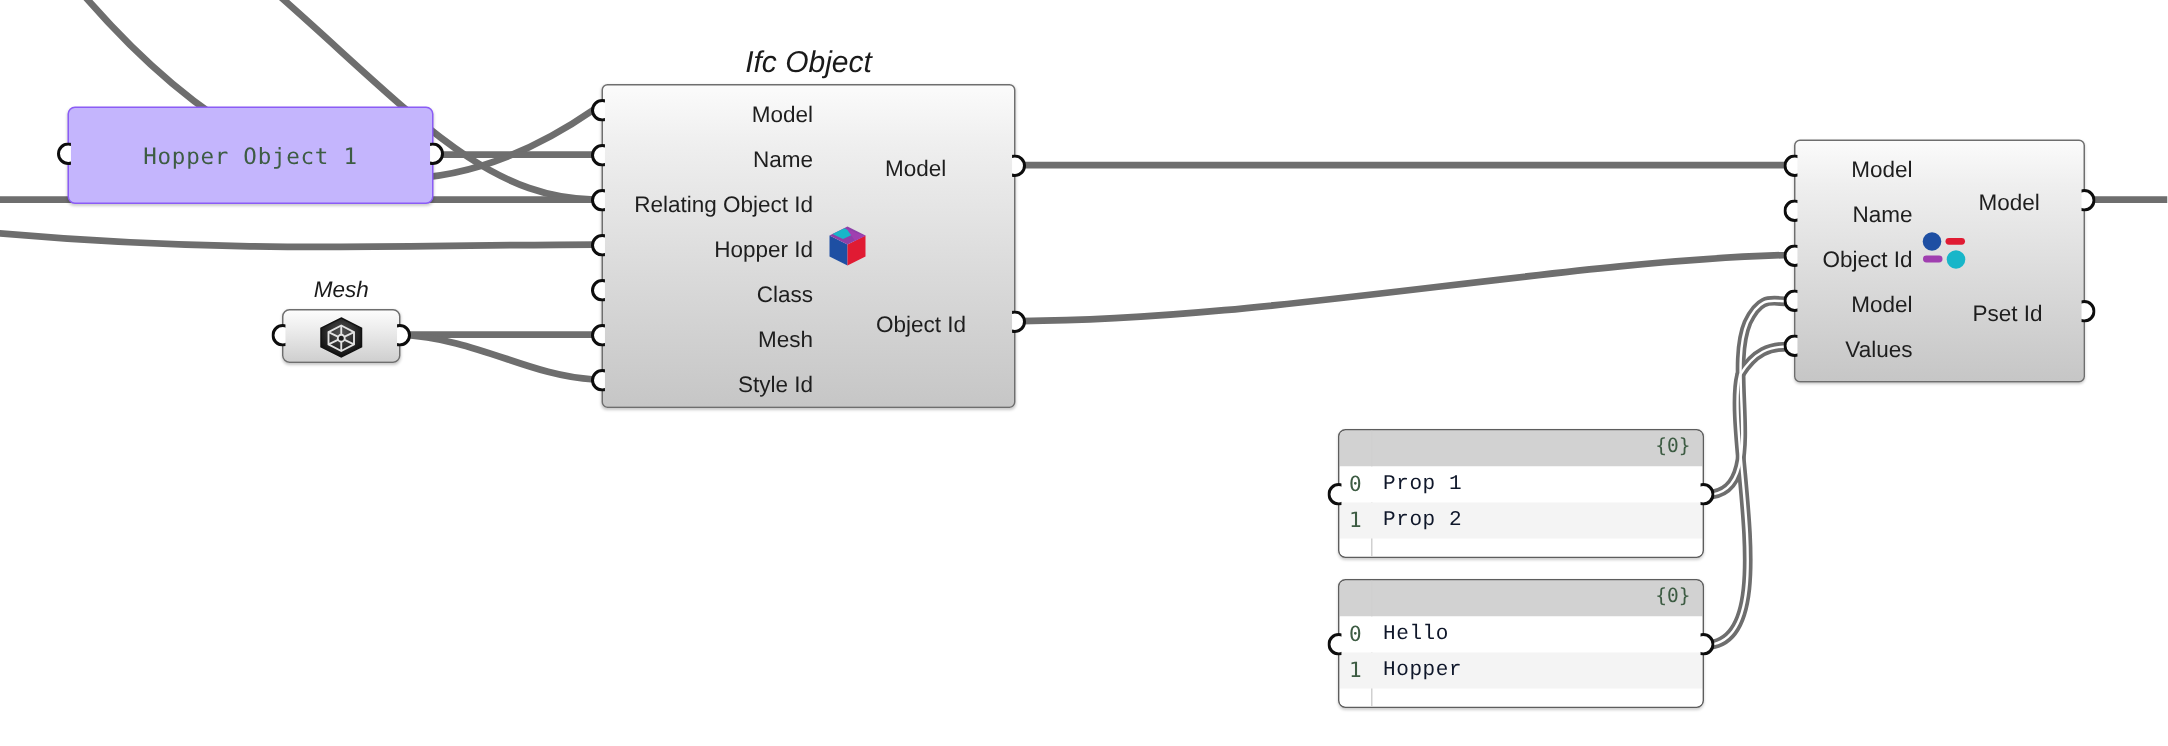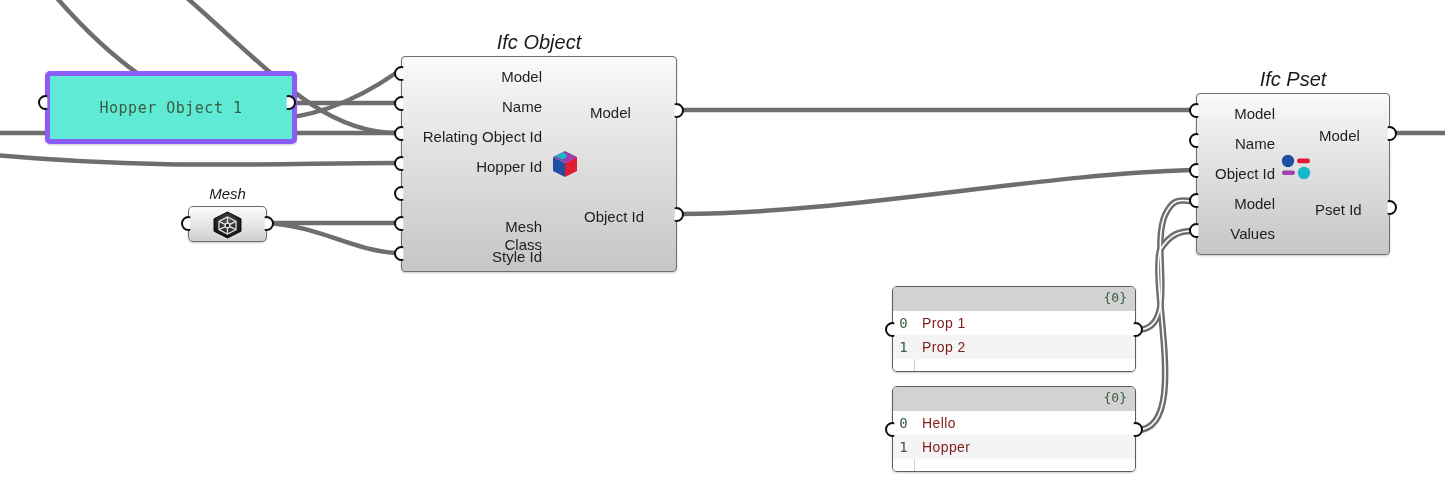--- a/index.html
+++ b/index.html
@@ -21,43 +21,43 @@
   .pname.in{text-align:right;}
   .pname.out{text-align:left;}
 
   
   .port{position:absolute;width:15px;height:15px;border:2.6px solid #0d0d0d;
         border-radius:50%;background:#ffffff;box-sizing:border-box;}
   .port.left{left:-8px;clip-path:inset(0 38% 0 0);}
   .port.right{right:-8px;clip-path:inset(0 0 0 38%);}
 
   
-  .panel{position:absolute;border:5px solid #8b5cf6;border-radius:5px;
-         background:#5eead4;box-shadow:0 1px 2px rgba(0,0,0,.2);
+  .panel{position:absolute;border:1px solid #8b5cf6;border-radius:5px;
+         background:#c4b5fd;box-shadow:0 1px 2px rgba(0,0,0,.2);
          overflow:hidden;}
   .panel-text{font-family:"DejaVu Sans Mono",monospace;font-size:15px;
               color:#3d5c43;text-align:center;line-height:1.2;
               display:flex;align-items:center;justify-content:center;
               height:100%;letter-spacing:.5px;}
 
   
   .lpanel{position:absolute;border:1px solid #5d5d5d;border-radius:5px;
           background:#ffffff;box-shadow:0 1px 2px rgba(0,0,0,.2);
           overflow:hidden;}
   .lp-head{height:24px;background:#d2d2d2;position:relative;}
   .lp-head-tag{position:absolute;right:8px;top:3px;
                font-family:"DejaVu Sans Mono",monospace;font-size:13px;
                color:#3d5c43;}
   .lp-row{height:24px;display:flex;align-items:center;position:relative;}
   .lp-row.odd{background:#ffffff;}
   .lp-row.even{background:#f4f4f4;}
   .lp-idx{width:21px;text-align:center;
           font-family:"DejaVu Sans Mono",monospace;font-size:14px;color:#3d5c43;}
-  .lp-val{padding-left:8px;font-family:Liberation Sans, sans-serif;
-          font-size:14px;color:#7f1d1d;letter-spacing:.4px;}
+  .lp-val{padding-left:8px;font-family:Liberation Mono, monospace;
+          font-size:14px;color:#0f172a;letter-spacing:.4px;}
   .lp-gutter{position:absolute;left:21px;top:0;bottom:0;width:1px;
              background:#d0d0d0;}
   .lp-foot{height:13px;background:#ffffff;}
 
   
   .meshnode{position:absolute;border:1px solid #6e6e6e;border-radius:5px;
             background:linear-gradient(to bottom,#fcfcfc 0%,#ebebeb 40%,#cfcfcf 100%);
             box-shadow:0 1px 2px rgba(0,0,0,.22);}
   .mesh-title{position:absolute;left:0;right:0;top:-22px;text-align:center;
               font-style:italic;font-size:15px;color:#1a1a1a;}
@@ -131,21 +131,21 @@
   <div class="port left" style="left:181px;top:216px;"></div>
   <div class="port right" style="left:259px;top:216px;right:auto;"></div>
 
   <div class="comp" style="left:401px;top:56px;width:274px;height:214px;">
     <div class="comp-title">Ifc Object</div>
 
     <div class="pname in" style="left:0;width:140px;top:12px;">Model</div>
     <div class="pname in" style="left:0;width:140px;top:42px;">Name</div>
     <div class="pname in" style="left:0;width:140px;top:72px;">Relating Object Id</div>
     <div class="pname in" style="left:0;width:140px;top:102px;">Hopper Id</div>
-    <div class="pname in" style="left:0;width:140px;top:132px;margin-top:48px;">Class</div>
+    <div class="pname in" style="left:0;width:140px;top:132px;">Class</div>
     <div class="pname in" style="left:0;width:140px;top:162px;">Mesh</div>
     <div class="pname in" style="left:0;width:140px;top:192px;">Style Id</div>
 
     <div class="pname out" style="left:188px;width:90px;top:48px;">Model</div>
     <div class="pname out" style="left:182px;width:96px;top:152px;">Object Id</div>
 
     <svg width="34" height="34" viewBox="0 0 34 34" style="position:absolute;left:146px;top:90px;">
       <polygon points="17,4 29,10 29,24 17,30 5,24 5,10" fill="#ffffff" opacity=".15"></polygon>
       <polygon points="5,10 17,16 17,30 5,24" fill="#1e4fa3"></polygon>
       <polygon points="29,10 17,16 17,30 29,24" fill="#e01b33"></polygon>
@@ -159,21 +159,20 @@
     <div class="port left" style="top:69px;"></div>
     <div class="port left" style="top:99px;"></div>
     <div class="port left" style="top:129px;"></div>
     <div class="port left" style="top:159px;"></div>
     <div class="port left" style="top:189px;"></div>
     <div class="port right" style="top:46px;"></div>
     <div class="port right" style="top:150px;"></div>
   </div>
 
   <div class="comp" style="left:1196px;top:93px;width:192px;height:160px;">
-    <div class="comp-title">Ifc Pset</div>
 
     <div class="pname in" style="left:0;width:78px;top:12px;">Model</div>
     <div class="pname in" style="left:0;width:78px;top:42px;">Name</div>
     <div class="pname in" style="left:0;width:78px;top:72px;">Object Id</div>
     <div class="pname in" style="left:0;width:78px;top:102px;">Model</div>
     <div class="pname in" style="left:0;width:78px;top:132px;">Values</div>
 
     <div class="pname out" style="left:122px;width:70px;top:34px;">Model</div>
     <div class="pname out" style="left:118px;width:74px;top:108px;">Pset Id</div>
 

